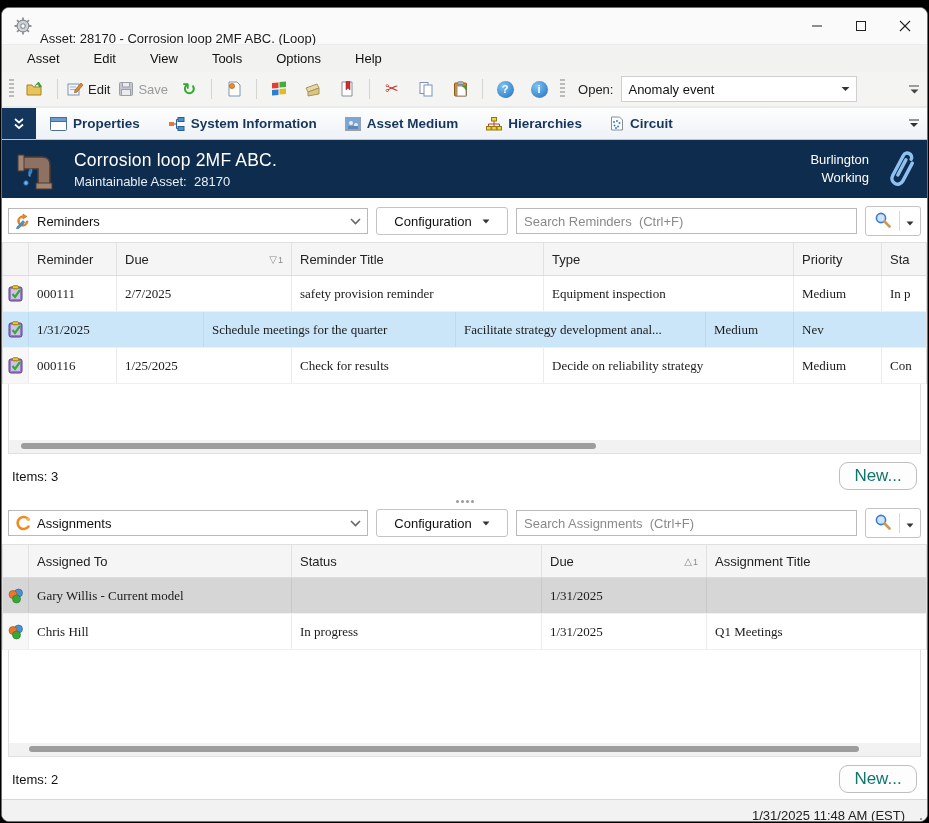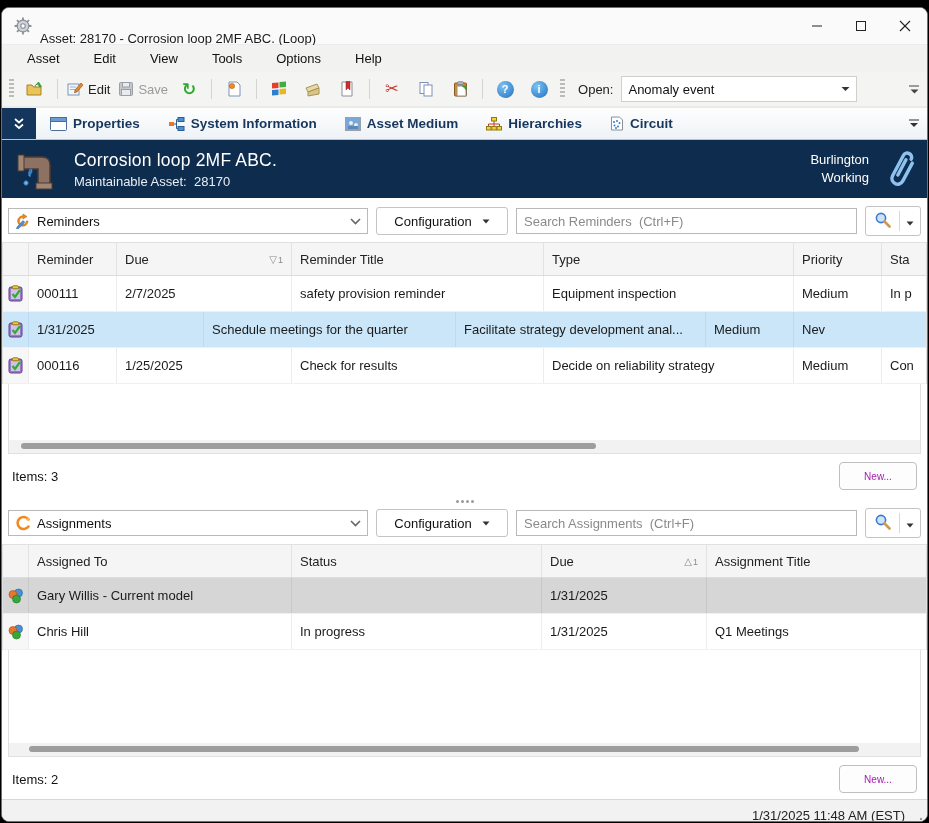--- a/index.html
+++ b/index.html
@@ -50,36 +50,36 @@
   .search-input::placeholder{color:#8a8a8a;opacity:1;}
   .search-btn{height:28px;background:#fff;border:1px solid #c4c4c4;border-radius:3px;display:flex;align-items:center;flex:0 0 auto;}
   .search-btn .lens{padding:0 8px;}
   .search-btn .split{width:1px;height:20px;background:#d8d8d8;}
   .search-btn .dd{padding:0 6px;}
   
   .grid{margin:0 0;border:1px solid #e0e0e0;border-bottom:none;flex:0 0 auto;overflow:hidden;}
   .grid-header{display:flex;height:32px;background:#f5f5f5;border-bottom:1px solid #dcdcdc;}
   .gh-cell{display:flex;align-items:center;font-size:13px;color:#222;padding:0 8px;border-right:1px solid #e2e2e2;box-sizing:border-box;overflow:hidden;white-space:nowrap;}
   .grid-row{display:flex;height:35px;background:#fff;border-bottom:1px solid #f0f0f0;}
-  .g-cell{display:flex;align-items:center;font-size:13px;color:#1a1a1a;padding:0 8px;border-right:1px solid #ececec;box-sizing:border-box;overflow:hidden;white-space:nowrap;}
+  .g-cell{display:flex;align-items:center;font-size:13px;color:#1a1a1a;padding:0 8px;border-right:1px solid #ececec;box-sizing:border-box;overflow:hidden;white-space:nowrap;font-family:Liberation Serif, serif;}
   .gutter{width:26px;flex:0 0 auto;justify-content:center;padding:0;background:#f5f5f5;}
   .grid-row .gutter{background:#f7f7f7;}
   .sel-blue{background:#cbe6f9;}
   .sel-blue .g-cell{border-right-color:#badcf2;}
   .sel-gray{background:#d6d6d6;}
   .sel-gray .g-cell{border-right-color:#c8c8c8;}
   .sort-ind{margin-left:auto;font-size:10px;color:#8a8a8a;display:flex;align-items:flex-end;gap:1px;}
   .sort-num{font-size:9px;color:#8a8a8a;}
   .filler{margin:0 6px;border-left:1px solid #e0e0e0;border-right:1px solid #e0e0e0;flex:0 0 auto;}
   
   .hscroll{height:13px;margin:0 6px;background:#f2f2f2;border:1px solid #e0e0e0;border-top:none;position:relative;flex:0 0 auto;}
   .hthumb{position:absolute;top:3px;height:6px;background:#9d9d9d;border-radius:3px;}
   .panel-footer{display:flex;align-items:center;padding:8px 10px 6px 10px;flex:0 0 auto;}
   .items-label{font-size:13px;color:#111;}
-  .new-btn{margin-left:auto;width:76px;height:26px;background:#fdfdfd;border:1px solid #bfbfbf;border-radius:4px;font-size:10px;color:#a21caf;display:flex;align-items:center;justify-content:center;}
+  .new-btn{margin-left:auto;width:76px;height:26px;background:#fdfdfd;border:1px solid #bfbfbf;border-radius:9px;font-size:17px;color:#0f766e;display:flex;align-items:center;justify-content:center;}
   .splitter{height:10px;display:flex;align-items:center;justify-content:center;gap:2px;flex:0 0 auto;}
   .splitter i{width:3px;height:3px;border-radius:50%;background:#9a9a9a;}
   
   .statusbar{margin-top:auto;height:30px;background:#f2f2f2;border-top:1px solid #d8d8d8;display:flex;align-items:center;justify-content:flex-end;padding-right:22px;font-size:13px;color:#222;flex:0 0 auto;position:relative;}
   .resize-grip{position:absolute;right:4px;bottom:4px;width:10px;height:10px;background:
     radial-gradient(circle at 80% 80%,#9a9a9a 1px,transparent 1.6px),
     radial-gradient(circle at 80% 30%,#9a9a9a 1px,transparent 1.6px),
     radial-gradient(circle at 30% 80%,#9a9a9a 1px,transparent 1.6px);}
   .chev{stroke:#666;stroke-width:1.6;fill:none;}
 </style>

